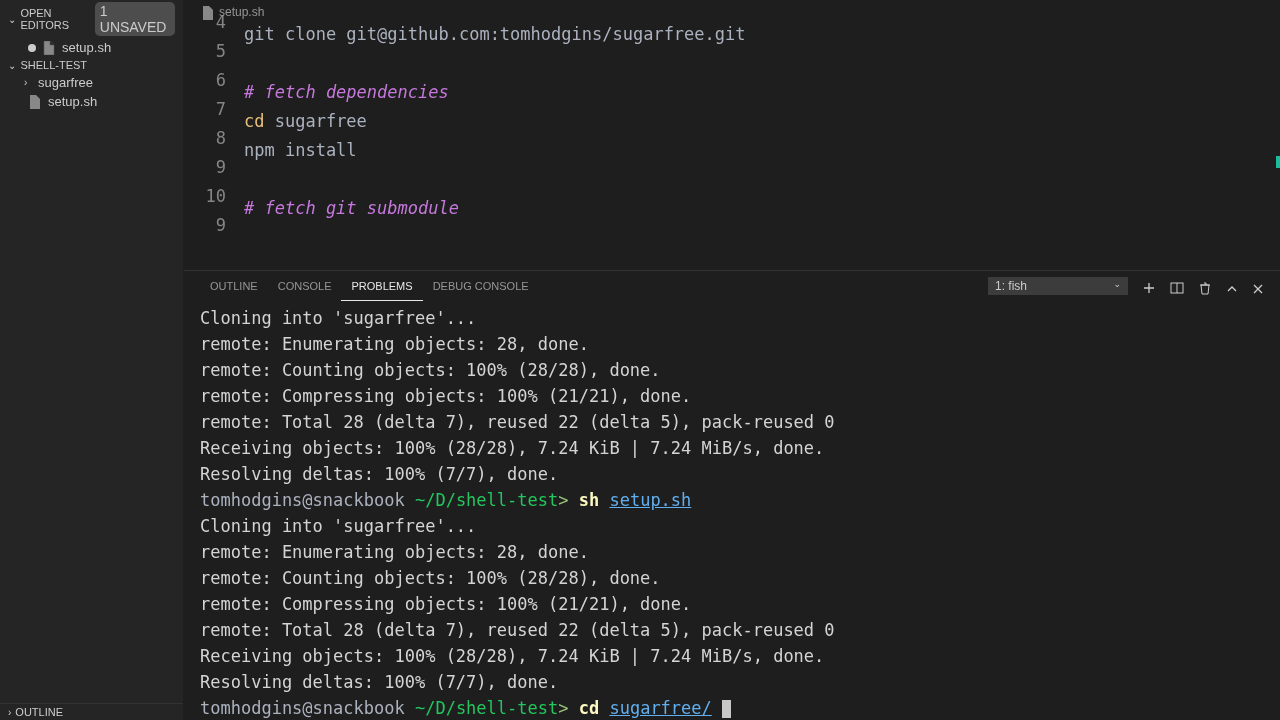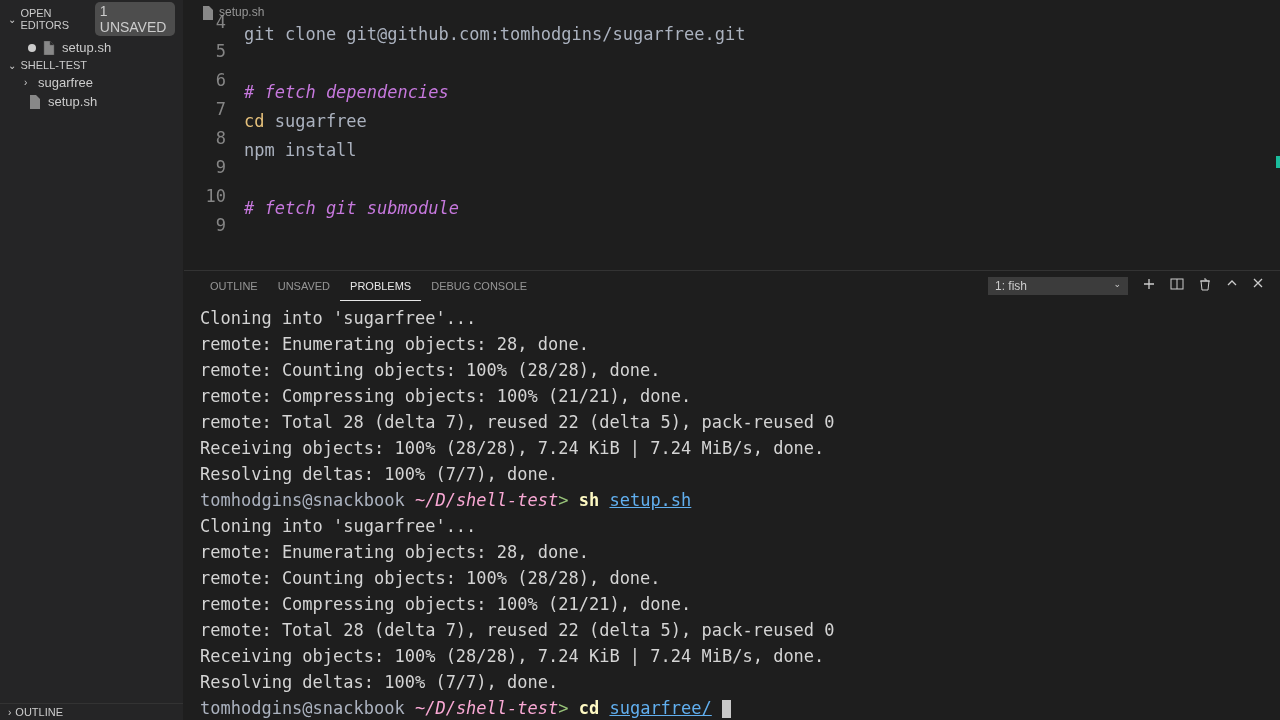--- a/index.html
+++ b/index.html
@@ -130,21 +130,21 @@
   display: flex;
   align-items: center;
 }
 .panel-tab.active {
   color: #e7e7e7;
   border-bottom: 1px solid #e7e7e7;
 }
 .panel-right {
   margin-left: auto;
   display: flex;
-  align-items: flex-start;
+  align-items: flex-end;
   gap: 14px;
 }
 .panel-select {
   background: #3c3c3c;
   border: 1px solid #3c3c3c;
   color: #ccc;
   font-size: 12px;
   padding: 1px 20px 1px 6px;
   width: 140px;
   position: relative;
@@ -161,21 +161,21 @@
   font-family: "Menlo", "Consolas", monospace;
   font-size: 17px;
   line-height: 26px;
   padding: 4px 16px;
   color: #d4d4d4;
   overflow: hidden;
   white-space: pre;
 }
 .term-line { height: 26px; }
 .t-prompt-user { color: #abb2bf; }
-.t-prompt-path { color: #f9a8d4; font-style: italic; }
+.t-prompt-path { color: #22c55e; }
 .t-gt { color: #98c379; }
 .t-cmd { color: #fef9c3; font-weight: 600; }
 .t-link { color: #61afef; text-decoration: underline; }
 .cursor-block {
   display: inline-block;
   width: 9px; height: 18px;
   background: #c8c8c8;
   vertical-align: text-bottom;
 }
 .minimap-mark {
@@ -258,21 +258,21 @@
         <div class="code-line"></div>
         <div class="code-line"><span class="tok-comment"># fetch git submodule</span></div>
         <div class="code-line"></div>
       </div>
     <div class="minimap-mark"></div>
   </div>
 
   <div class="panel">
     <div class="panel-tabs">
       <div class="panel-tab">OUTLINE</div>
-      <div class="panel-tab">UNSAVED</div>
+      <div class="panel-tab">CONSOLE</div>
       <div class="panel-tab active">PROBLEMS</div>
       <div class="panel-tab">DEBUG CONSOLE</div>
       <div class="panel-right">
         <div class="panel-select">
           <span>1: fish</span>
           <span class="sel-chev">⌄</span>
         </div>
         <span class="panel-icon">
           <svg width="14" height="14" viewBox="0 0 14 14">
               <path stroke="#ccc" stroke-width="1.3" d="M7 2v10M2 7h10"></path>

